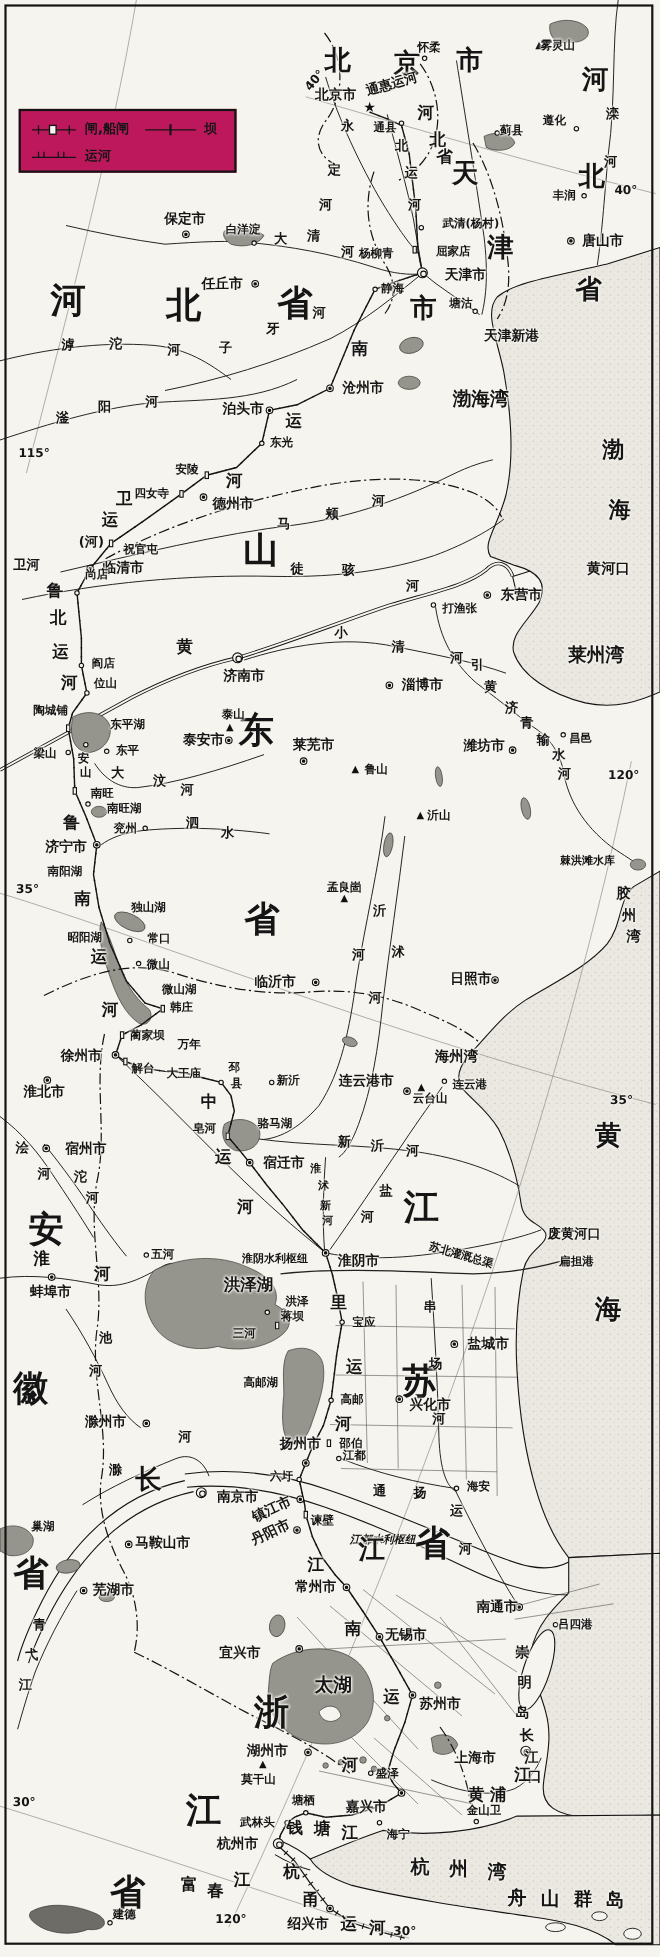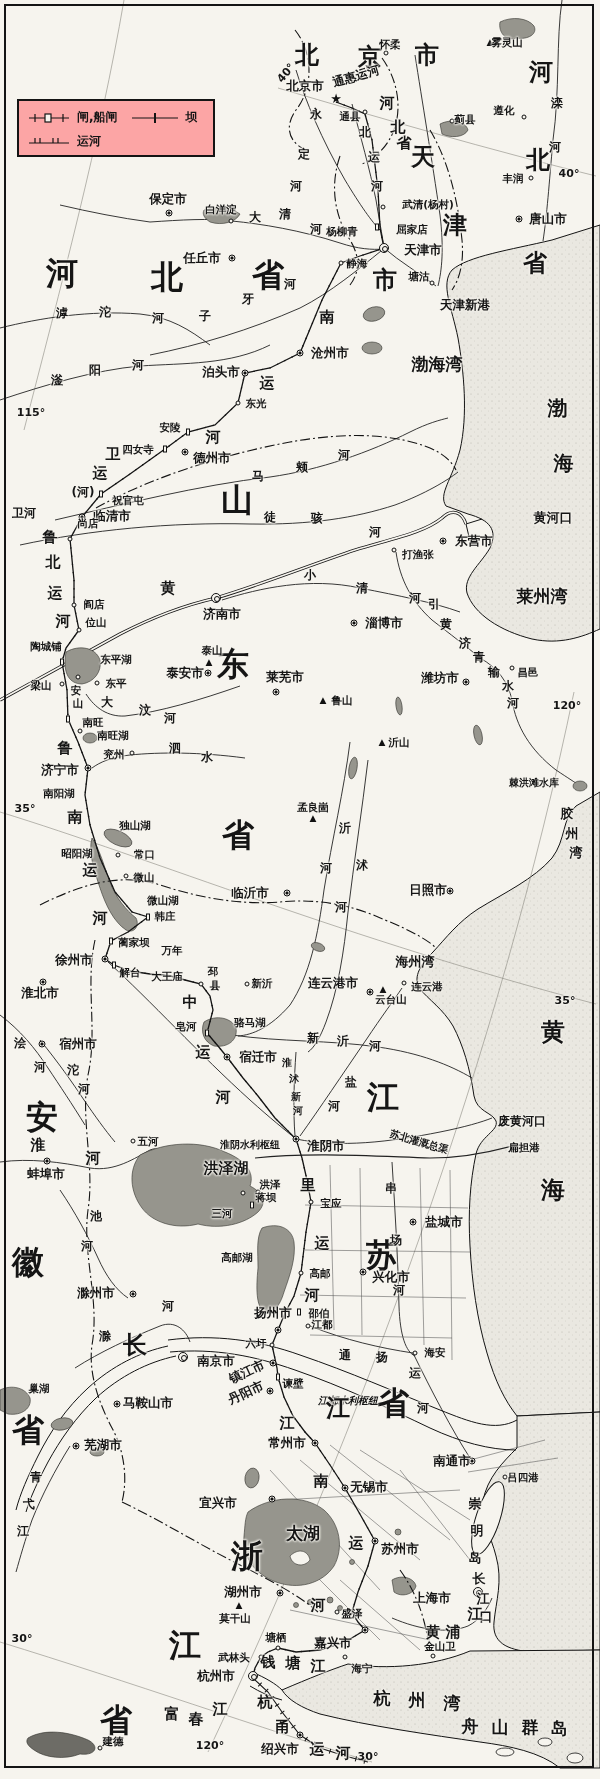--- a/index.html
+++ b/index.html
@@ -9,21 +9,21 @@
   #basemap{position:absolute;left:0;top:0;}
   
   #titlebox{position:absolute;left:17px;top:16px;width:266px;height:84px;border:2.5px solid #141414;background:#f6f4ee;box-sizing:border-box;z-index:30;}
   #maptitle{font-size:30px;font-weight:700;letter-spacing:16px;text-align:center;margin-top:6px;white-space:nowrap;}
   #scalebar{position:absolute;left:48px;top:56px;width:178px;}
   #scalebar .bar{position:absolute;left:10px;top:14px;width:150px;height:4px;border-bottom:3px solid #141414;border-left:2px solid #141414;border-right:2px solid #141414;}
   #scalebar .midtick{position:absolute;left:85px;top:12px;width:2px;height:6px;background:#141414;}
   #scalebar .s0{position:absolute;left:4px;top:-2px;font-size:12px;font-weight:600;}
   #scalebar .s50{position:absolute;left:76px;top:-2px;font-size:12px;font-weight:600;}
   #scalebar .s100{position:absolute;left:138px;top:-2px;font-size:12px;font-weight:600;white-space:nowrap;}
-  #legendbox{position:absolute;left:17px;top:99px;width:198px;height:58px;border:2px solid #141414;background:#fca5a5;box-sizing:border-box;z-index:30;font-size:12px;font-weight:600;}
+  #legendbox{position:absolute;left:17px;top:99px;width:198px;height:58px;border:2px solid #141414;background:#be185d;box-sizing:border-box;z-index:30;font-size:12px;font-weight:600;}
   .lrow{position:absolute;left:8px;display:flex;align-items:center;gap:6px;white-space:nowrap;}
   
   .lbl{position:absolute;transform:translate(-50%,-50%);white-space:nowrap;line-height:1;z-index:20;
        text-shadow:0 0 2px #f6f4ee,0 0 2px #f6f4ee,0 0 3px #f6f4ee,0 0 3px #f6f4ee;}
   .h  {font-size:32px;font-weight:700;}
   .b  {font-size:24px;font-weight:700;}
   .s1 {font-size:20px;font-weight:700;letter-spacing:1px;}
   .s2 {font-size:17px;font-weight:700;}
   .s3 {font-size:13px;font-weight:700;}
   .ct {font-size:12.5px;font-weight:700;}
@@ -426,21 +426,21 @@
       <div class="lbl ct" style="left: 216px; top: 1361px;">南京市</div>
       <div class="lbl ct" style="left: 247px; top: 1372px; transform: translate(-50%, -50%) rotate(-25deg);">镇江市</div>
       <div class="lbl t" style="left: 293px; top: 1383px;">谏壁</div>
       <div class="lbl ct" style="left: 246px; top: 1393px; transform: translate(-50%, -50%) rotate(-25deg);">丹阳市</div>
       <div class="lbl ct" style="left: 148px; top: 1403px;">马鞍山市</div>
       <div class="lbl ct" style="left: 287px; top: 1443px;">常州市</div>
       <div class="lbl r2" style="left: 287px; top: 1423px;">江</div>
       <div class="lbl r2" style="left: 321px; top: 1481px;">南</div>
       <div class="lbl r2" style="left: 356px; top: 1543px;">运</div>
       <div class="lbl r2" style="left: 318px; top: 1605px;">河</div>
-      <div class="lbl ct" style="left: 369px; top: 1487px;">无锡市</div>
+      <div class="lbl ct" style="left: 369px; top: 1487px; font-family: Liberation Mono, monospace;">无锡市</div>
       <div class="lbl ct" style="left: 103px; top: 1445px;">芜湖市</div>
       <div class="lbl t" style="left: 39px; top: 1388px;">巢湖</div>
       <div class="lbl ct" style="left: 452px; top: 1461px;">南通市</div>
       <div class="lbl t" style="left: 523px; top: 1477px;">吕四港</div>
       <div class="lbl s3" style="left: 475px; top: 1503px;">崇</div>
       <div class="lbl s3" style="left: 477px; top: 1530px;">明</div>
       <div class="lbl s3" style="left: 475px; top: 1557px;">岛</div>
       <div class="lbl s3" style="left: 479px; top: 1578px;">长</div>
       <div class="lbl s3" style="left: 483px; top: 1598px;">江</div>
       <div class="lbl s3" style="left: 486px; top: 1616px;">口</div>

